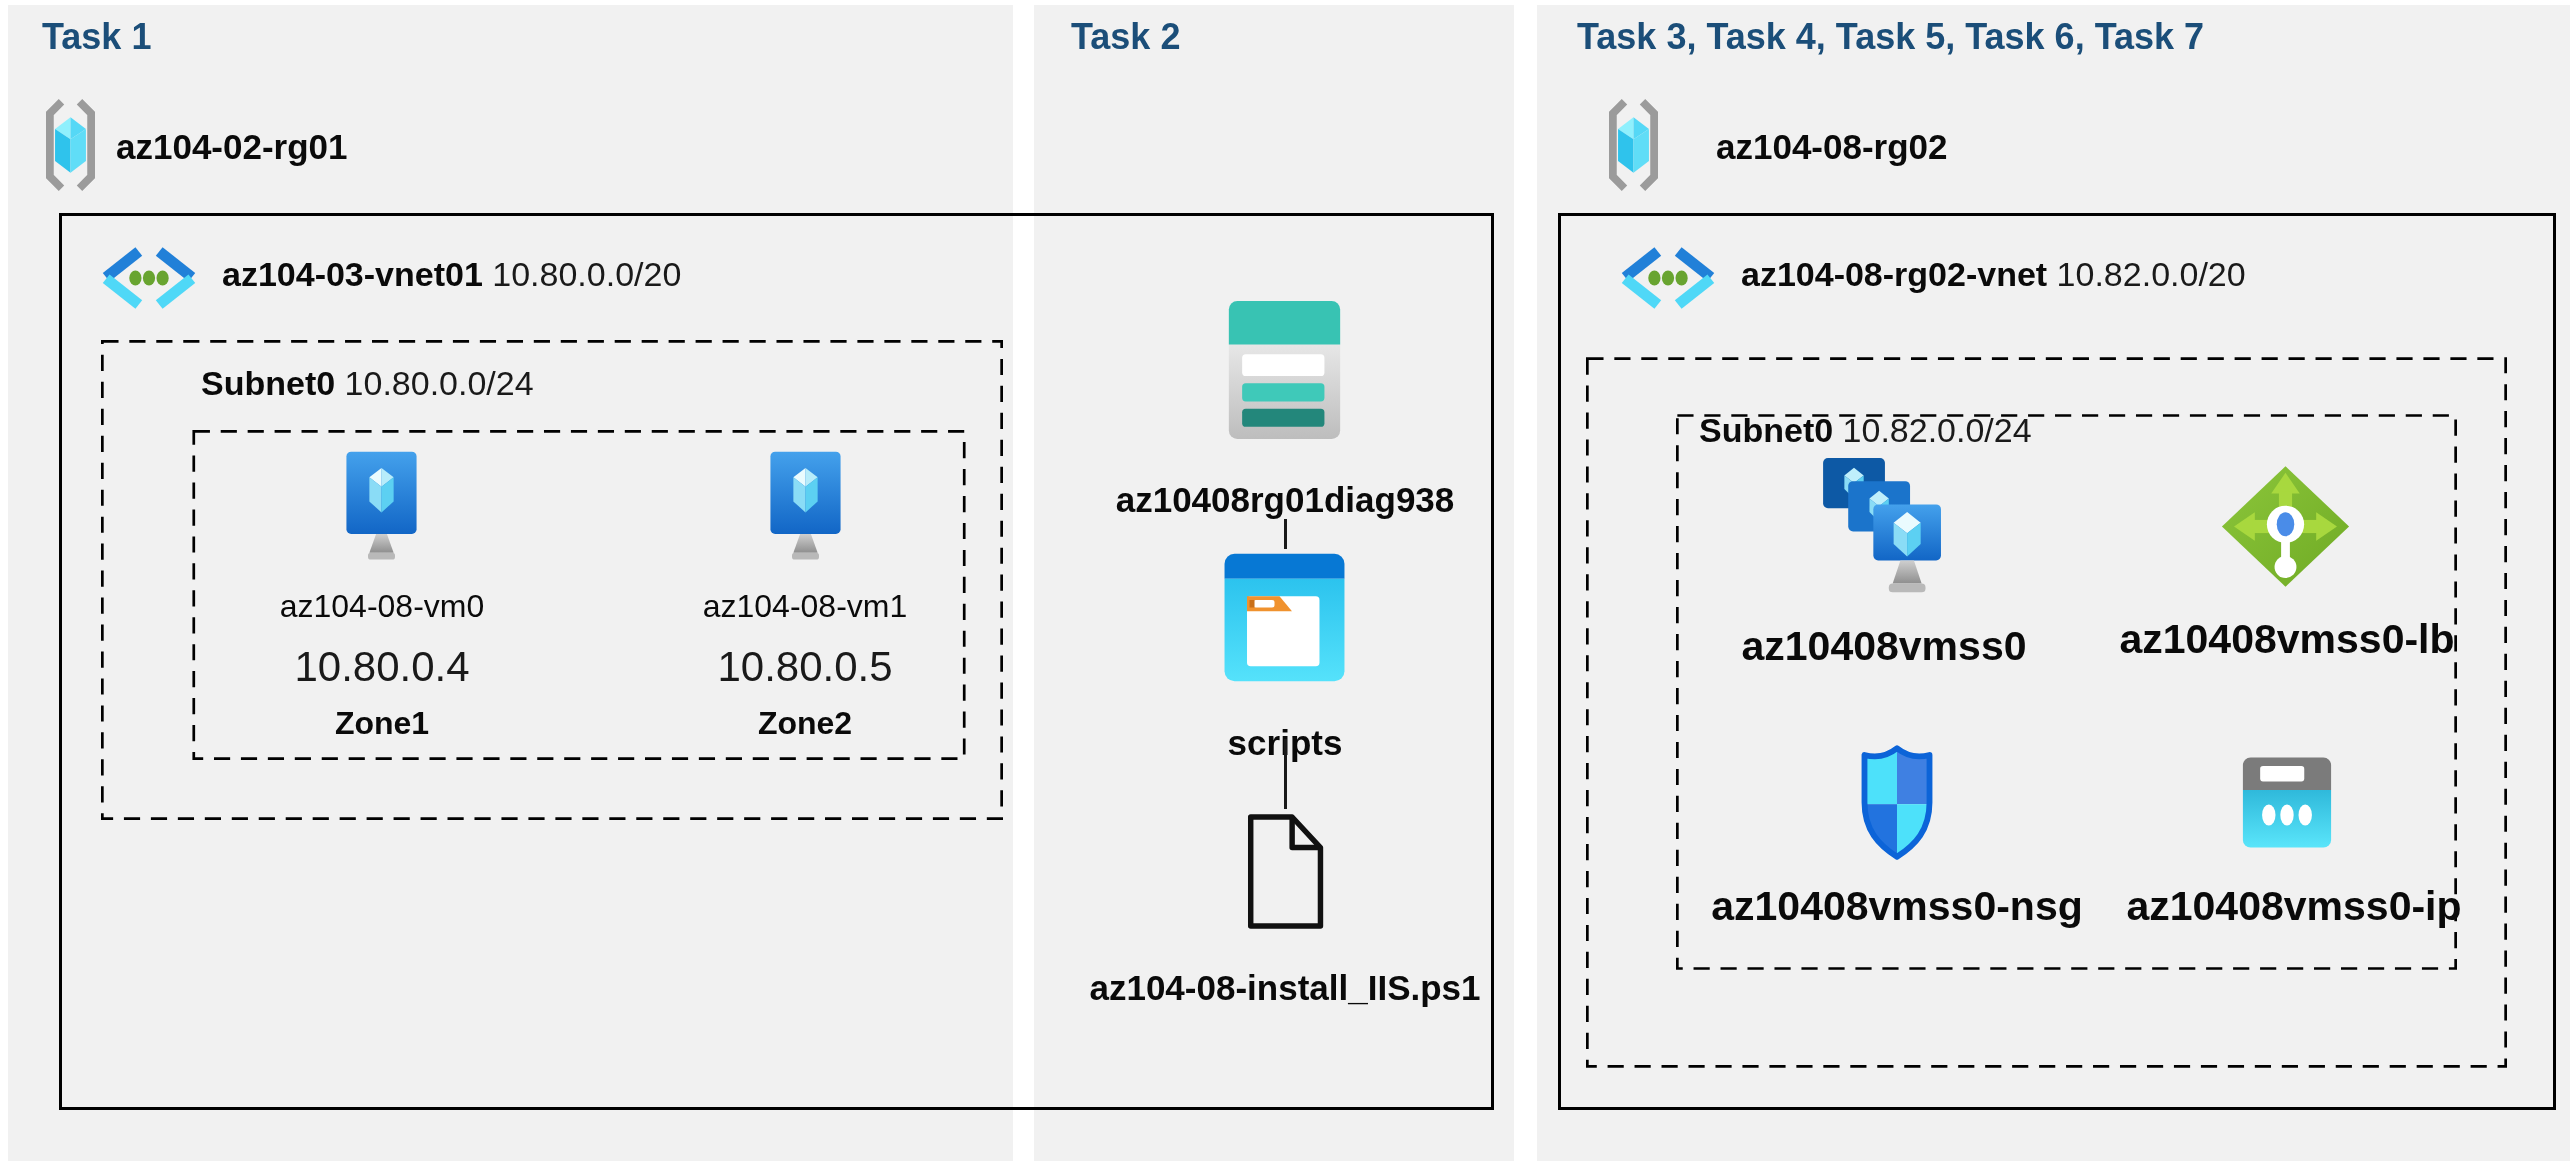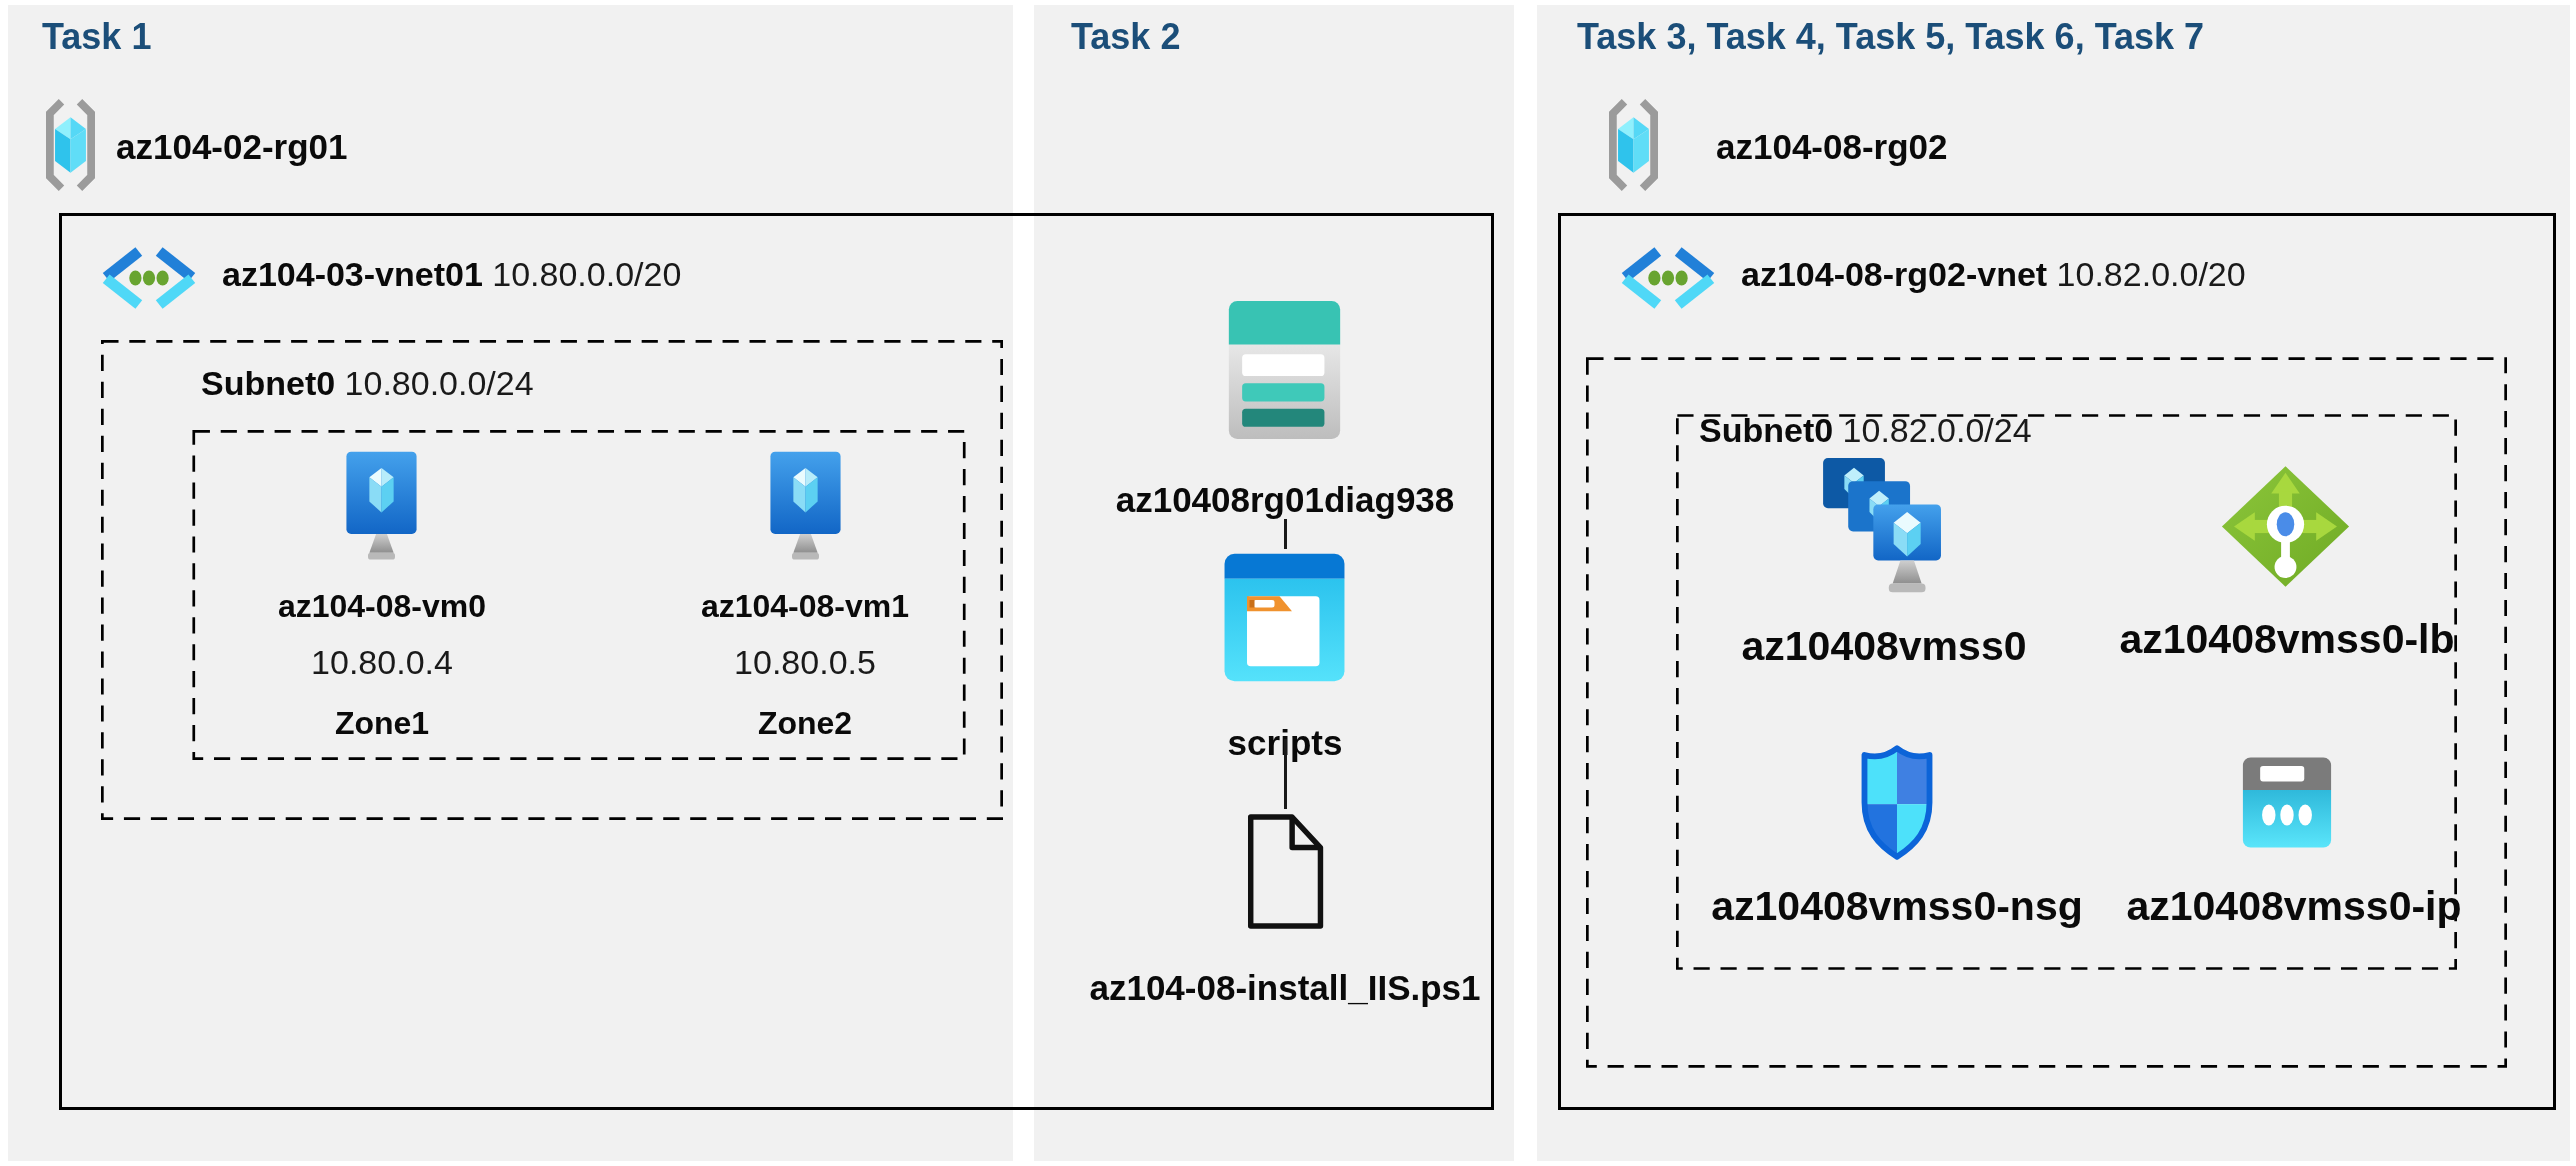--- a/index.html
+++ b/index.html
@@ -18,22 +18,22 @@
 
   .solid-box{position:absolute;border:3.4px solid #000;background:transparent;}
   .dash{position:absolute;}
 
   .rg-label{position:absolute;font-size:35px;font-weight:700;white-space:nowrap;}
   .row-label{position:absolute;font-size:34px;white-space:nowrap;}
   .row-label .b{font-weight:700;}
   .row-label .r{font-weight:400;color:#1a1a1a;text-align:right;}
 
   .clabel{position:absolute;transform:translateX(-50%);white-space:nowrap;text-align:right;}
-  .vm-name{font-size:32px;font-weight:700;}
-  .vm-ip{font-size:34px;font-weight:400;color:#1a1a1a;}
+  .vm-name{font-size:32px;font-weight:400;}
+  .vm-ip{font-size:42px;font-weight:400;color:#1a1a1a;}
   .vm-zone{font-size:32px;font-weight:700;}
   .res-label{font-size:41px;font-weight:700;}
   .t2-label{font-size:35px;font-weight:700;}
 
   .icon{position:absolute;}
   .connector{position:absolute;width:2.7px;background:#1a1a1a;}
   #svg-defs{position:absolute;width:0;height:0;}
 </style>
 </head>
 <body>

